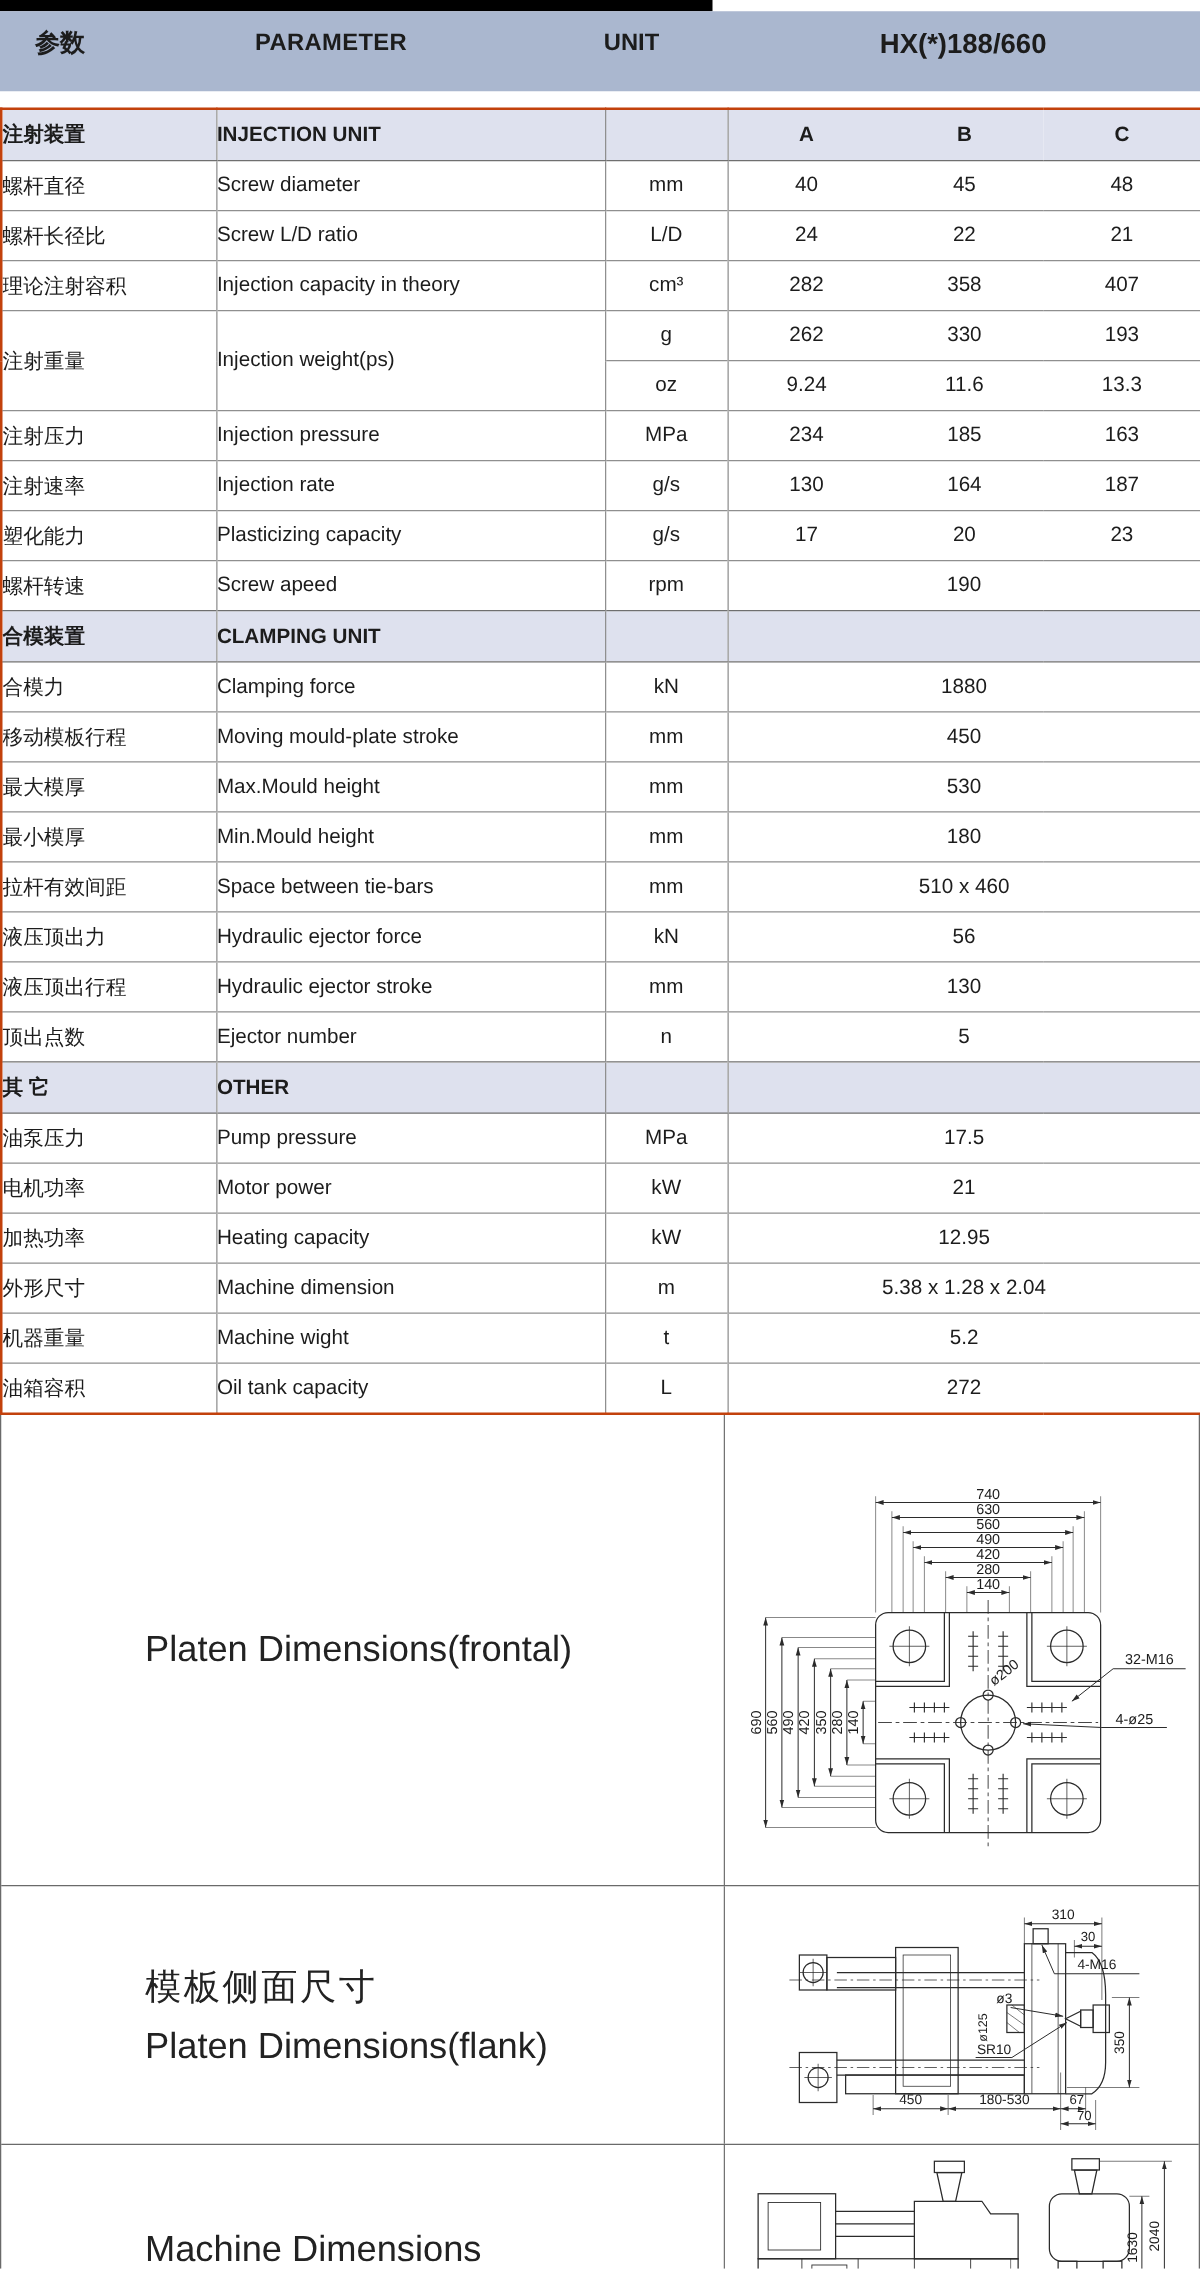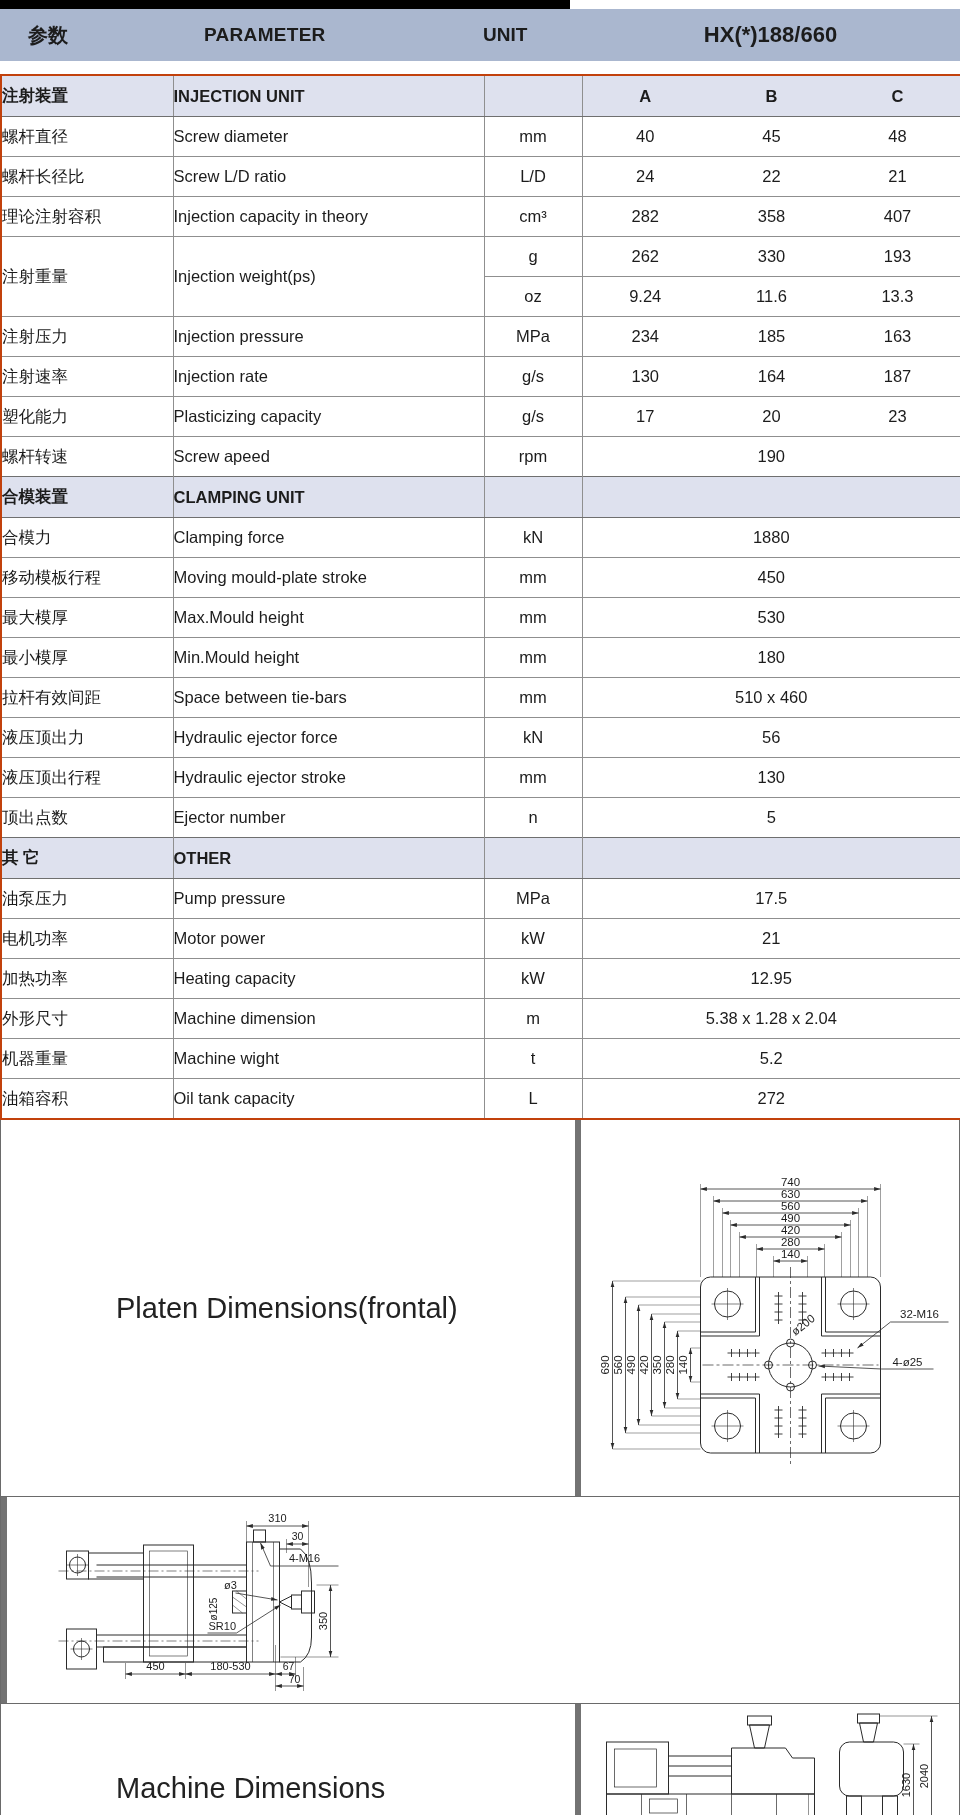--- a/index.html
+++ b/index.html
@@ -2,21 +2,21 @@
 <html><head>
 <meta charset="utf-8">
 <style>
   html,body { margin:0; padding:0; background:#ffffff; }
   .screen {
     position:relative; width:960px; height:1815px; background:#ffffff;
     font-family:"Liberation Sans","DejaVu Sans",sans-serif; color:#1c1c1c;
     overflow:hidden;
   }
   .bar-top { width:570px; height:9px; background:#000; }
-  .band { height:52px; background:#aab7cf; position:relative; }
+  .band { height:64px; background:#aab7cf; position:relative; }
   .band span { position:absolute; top:0; line-height:52px; font-weight:bold; white-space:nowrap; }
   .band .b-cn   { left:28px;  font-size:20px; }
   .band .b-en   { left:204px; font-size:19px; letter-spacing:.3px; }
   .band .b-unit { left:483px; width:98px; text-align:left; font-size:19px; }
   .band .b-model{ left:581px; width:379px; text-align:center; font-size:22px; }
   .gap { height:13px; }
 
   table.spec { border-collapse:collapse; table-layout:fixed; width:960px; border:2px solid #c2410c; }
   table.spec td { border-top:1px solid #8f8f8f; height:39px; padding:0; font-size:16.5px; overflow:hidden; white-space:nowrap; }
   td.cn { padding-left:28px; font-size:17px; }
@@ -27,21 +27,21 @@
   tr.sec td { background:#dee1ee; font-weight:bold; height:40px;
               border-top:1.5px solid #6f6f6f; border-bottom:1.5px solid #6f6f6f; }
 
   .diagrams { width:958px; border-left:1px solid #6a6a6a; border-right:1px solid #6a6a6a; border-bottom:1.5px solid #555; }
   .dia-row { display:flex; border-bottom:1px solid #6a6a6a; }
   .dia-row:last-child { border-bottom:none; }
   .dia-title { width:578px; box-sizing:border-box; padding-left:115px;
                display:flex; flex-direction:column; justify-content:center; }
   .t-cn { font-size:29px; color:#222; letter-spacing:2px; margin-bottom:11px; }
   .t-en { font-size:29px; color:#222; }
-  .dia-fig { width:379px; border-left:6px solid #737373; display:flex; justify-content:center; }
+  .dia-fig { width:379px; border-left:1px solid #737373; display:flex; align-items:center; justify-content:center; }
   .dia-fig svg text { font-family:"Liberation Sans","DejaVu Sans",sans-serif; fill:#1c1c1c; }
 </style>
 </head>
 <body>
 
 <div class="screen">
 
   <div class="bar-top"></div>
 
   <div class="band">
@@ -309,20 +309,24 @@
             <text transform="rotate(-90 105 245)" x="105" y="245">140</text>
             <text x="338" y="198">32-M16</text>
             <text x="326" y="246">4-ø25</text>
             <text transform="rotate(-38 224 208)" x="224" y="208">ø200</text>
           </g>
         </svg>
       </div>
     </div>
 
     <div class="dia-row" style="height:206px;">
+      <div class="dia-title">
+        <div class="t-cn">模板侧面尺寸</div>
+        <div class="t-en">Platen Dimensions(flank)</div>
+      </div>
       <div class="dia-fig">
         <svg width="378" height="204" viewBox="0 0 377 204">
           <g stroke="#2b2b2b" fill="none" stroke-width="1">
             <rect x="135" y="48" width="50" height="117"></rect>
             <rect x="141" y="54" width="38" height="105" stroke-width="0.6"></rect>
             <rect x="80" y="56" width="55" height="26"></rect>
             <rect x="58" y="54" width="22" height="28"></rect>
             <circle cx="69" cy="68" r="8"></circle>
               <path d="M58 68h22M69 57v22" stroke-width="0.6"></path>
             <rect x="58" y="132" width="30" height="40"></rect>

